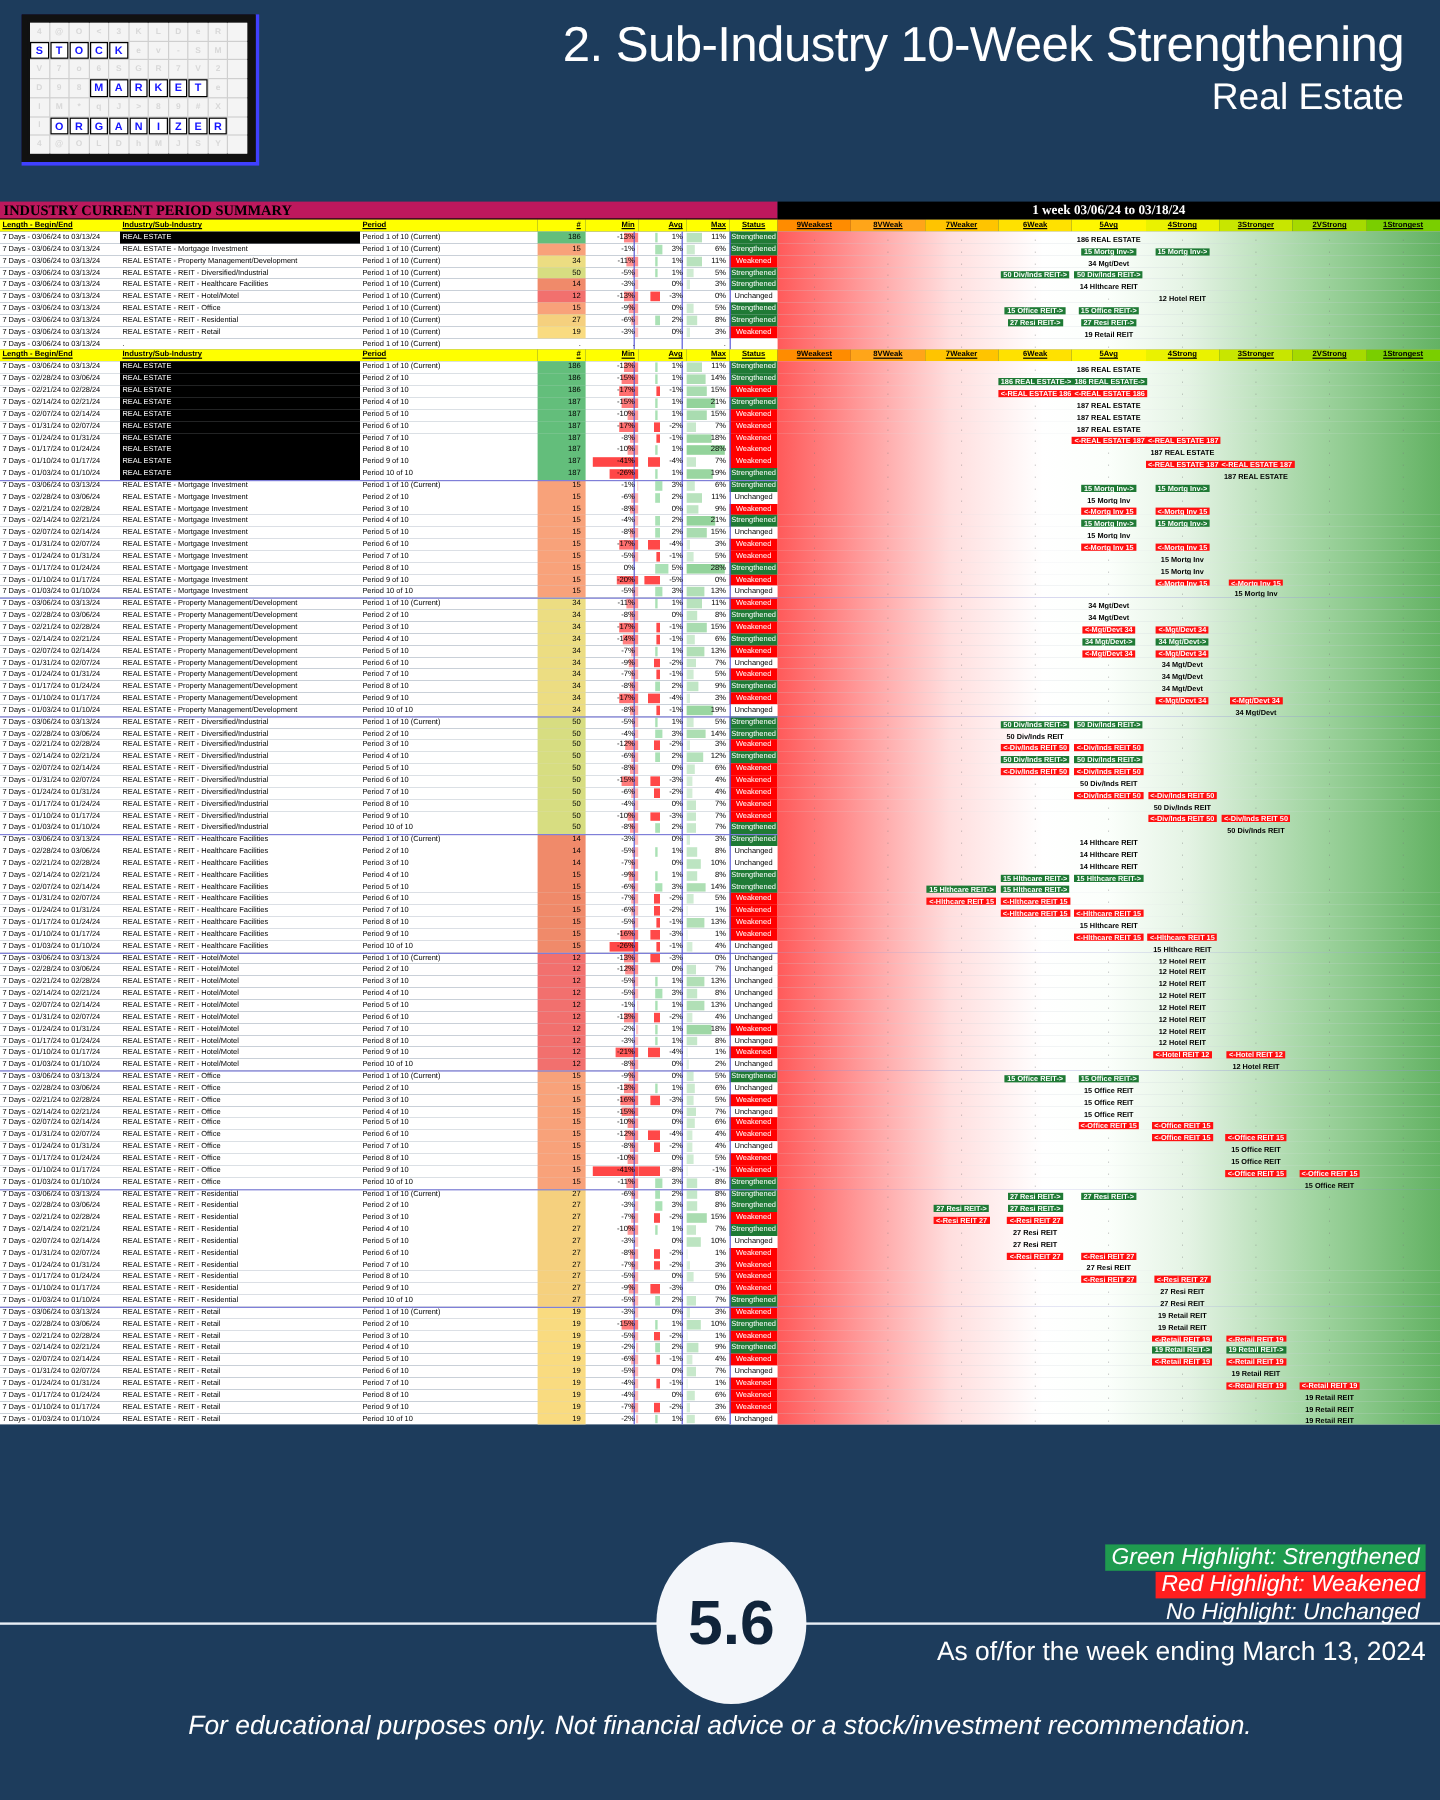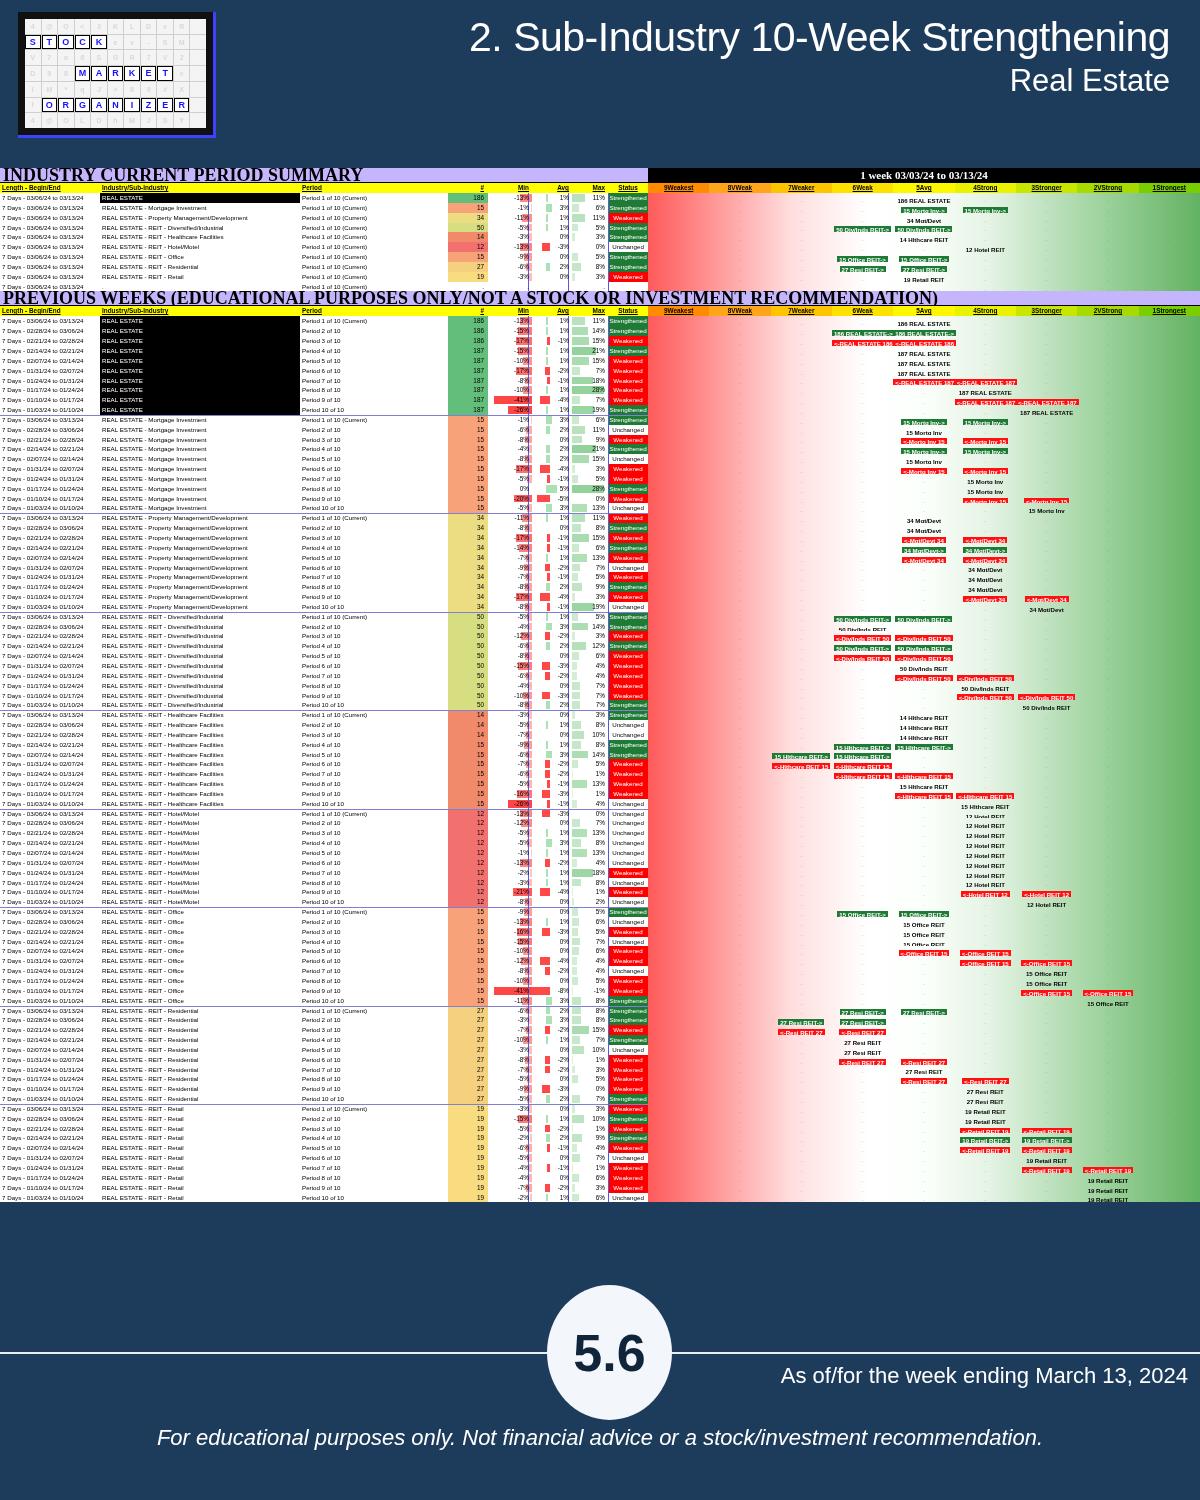--- a/index.html
+++ b/index.html
@@ -34,22 +34,22 @@
   }
   .cell.on { background:#ffffff; color:#1414ff; border:1.4px solid #000; font-size:9px; }
   .title-wrap { position:absolute; right:30px; top:16px; text-align:right; }
   .main-title { color:#fff; font-size:41px; letter-spacing:-0.5px; line-height:1.05; }
   .sub-title { color:#fff; font-size:31px; margin-top:4px; }
 
   
   .sheet { position:absolute; left:0; top:168px; width:1200px; }
   .band { width:1200px; display:flex; }
   .sec-title {
-    background:#c4b5fd; color:#000; font-family:"Liberation Serif", serif;
-    font-weight:bold; font-size:18px; line-height:12px; padding:1px 3px;
+    background:#be185d; color:#000; font-family:"Liberation Serif", serif;
+    font-weight:bold; font-size:12px; line-height:12px; padding:1px 3px;
     border-bottom:1px solid #000;
   }
   .sec-left { width:648px; }
   .sec-right {
     width:552px; background:#000; color:#fff; text-align:center;
     font-family:"Liberation Serif", serif; font-weight:bold; font-size:11px;
     line-height:13px; padding:1px 0;
   }
 
   
@@ -233,21 +233,21 @@
   <div class="title-wrap">
     <div class="main-title">2. Sub-Industry 10-Week Strengthening</div>
     <div class="sub-title">Real Estate</div>
   </div>
 </div>
 
 <div class="sheet">
 
   <div class="band">
     <div class="sec-title sec-left">INDUSTRY CURRENT PERIOD SUMMARY</div>
-    <div class="sec-right">1 week 03/03/24 to 03/13/24</div>
+    <div class="sec-right">1 week 03/06/24 to 03/18/24</div>
   </div>
   <div class="chead" id="chead-1">
       <div class="c yellow w-len">Length - Begin/End</div>
       <div class="c yellow w-ind">Industry/Sub-Industry</div>
       <div class="c yellow w-per">Period</div>
       <div class="c yellow w-num">#</div>
       <div class="c yellow w-min">Min</div>
       <div class="c yellow w-avg">Avg</div>
       <div class="c yellow w-max">Max</div>
       <div class="c yellow w-stat">Status</div>
@@ -586,23 +586,20 @@
             <div class="w-rank"><span class="dot">·</span></div>
             <div class="w-rank"><span class="dot">·</span></div>
           </div>
         </div>
       </div>
       <div class="vdiv" style="left: 528px;"></div>
       <div class="vdiv" style="left: 568px;"></div>
       <div class="vdiv" style="left: 608px;"></div>
     </div>
 
-  <div class="band">
-    <div class="sec-title" style="width:1200px">PREVIOUS WEEKS (EDUCATIONAL PURPOSES ONLY/NOT A STOCK OR INVESTMENT RECOMMENDATION)</div>
-  </div>
   <div class="chead" id="chead-2">
       <div class="c yellow w-len">Length - Begin/End</div>
       <div class="c yellow w-ind">Industry/Sub-Industry</div>
       <div class="c yellow w-per">Period</div>
       <div class="c yellow w-num">#</div>
       <div class="c yellow w-min">Min</div>
       <div class="c yellow w-avg">Avg</div>
       <div class="c yellow w-max">Max</div>
       <div class="c yellow w-stat">Status</div>
       <div class="c w-rank" style="background: rgb(255, 140, 0);">9Weakest</div>
@@ -3579,15 +3576,16 @@
       </div>
       <div class="vdiv" style="left: 528px;"></div>
       <div class="vdiv" style="left: 568px;"></div>
       <div class="vdiv" style="left: 608px;"></div>
     </div>
 </div>
 
 <div class="footer">
   <div class="rule"></div>
   <div class="circle">5.6</div>
+  <div class="legend" id="legend"><div class="lg-g">Green Highlight: Strengthened</div><br><div class="lg-r">Red Highlight: Weakened</div><br><div class="lg-n">No Highlight: Unchanged</div><br></div>
   <div class="asof">As of/for the week ending March 13, 2024</div>
   <div class="disclaimer">For educational purposes only. Not financial advice or a stock/investment recommendation.</div>
 </div>
 
 </body></html>

